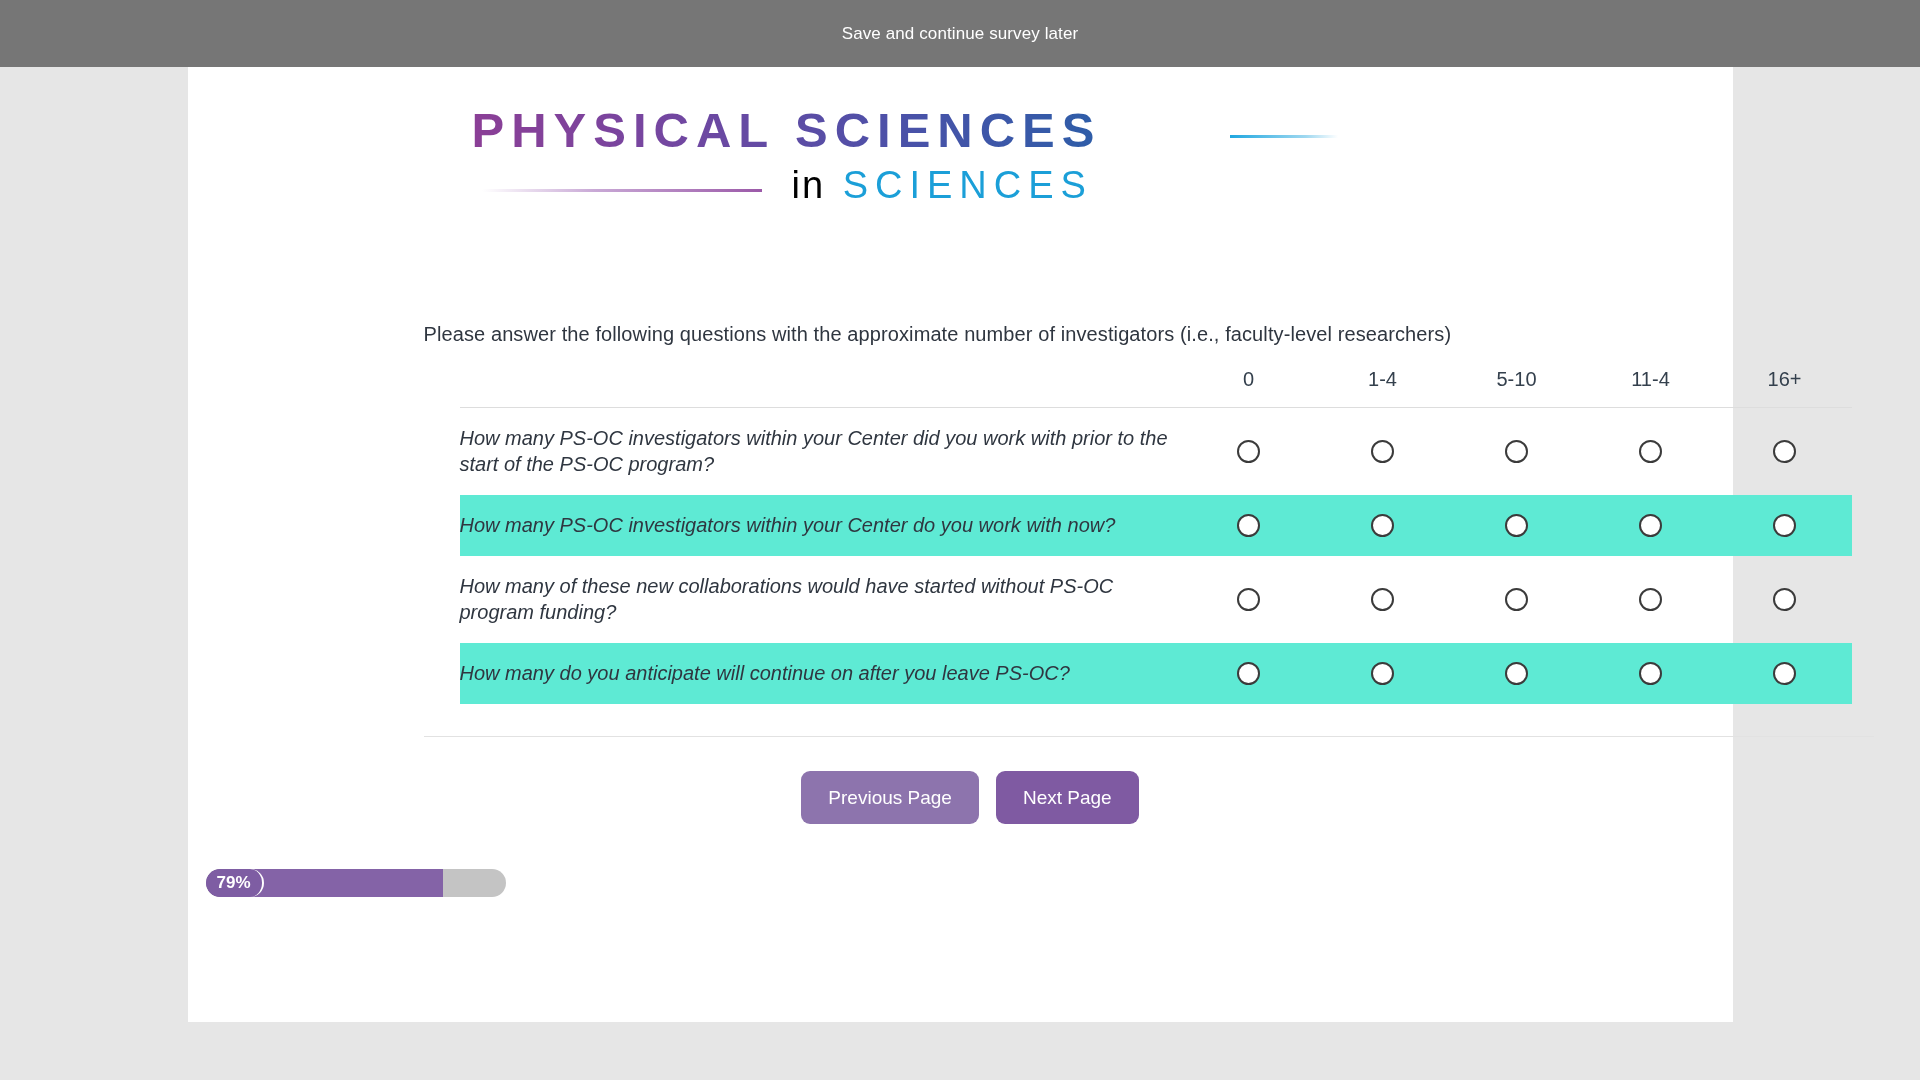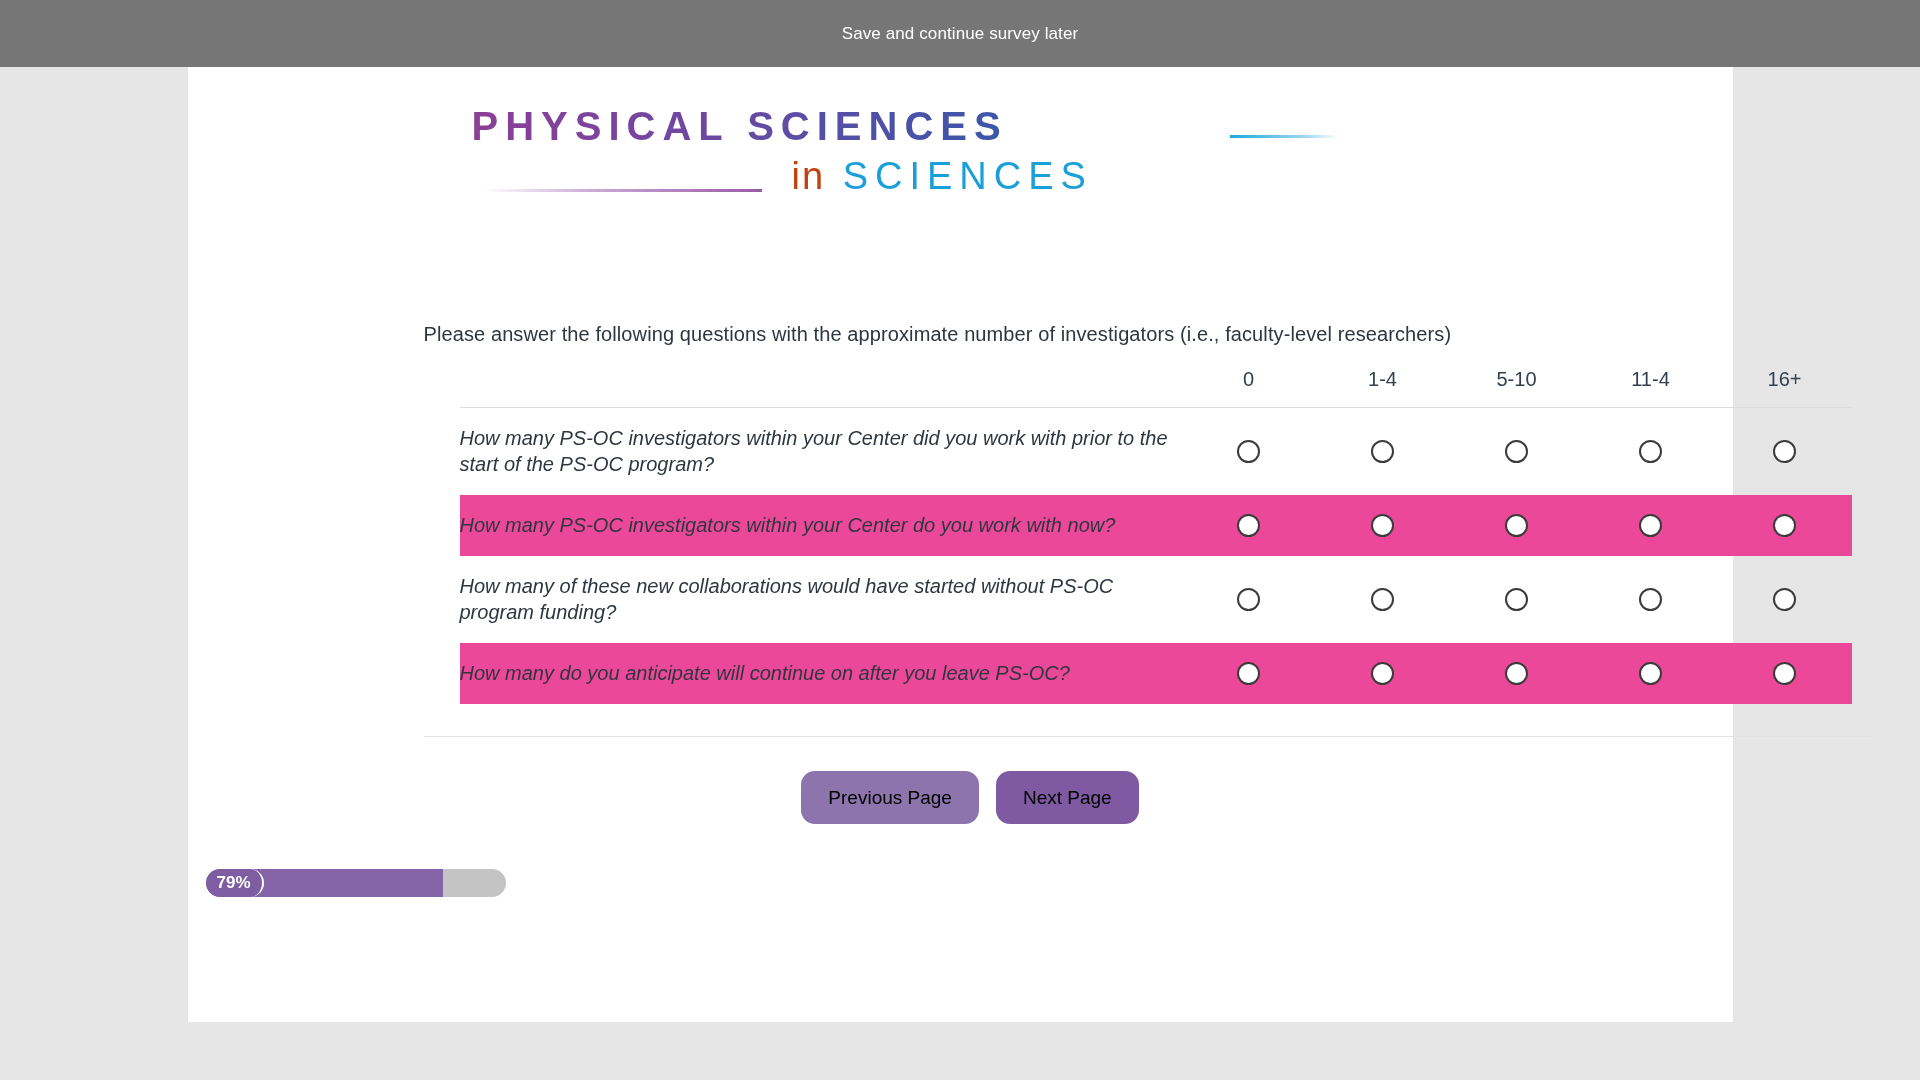--- a/index.html
+++ b/index.html
@@ -49,21 +49,21 @@
     padding: 38px 0 0 0;
     height: 160px;
     box-sizing: border-box;
   }
   .logo {
     margin-left: 284px;
     position: relative;
     width: 820px;
   }
   .logo-line1 {
-    font-size: 40px;
+    font-size: 49px;
     font-weight: bold;
     letter-spacing: 7px;
     background: linear-gradient(90deg, #8b3f96 0%, #7646a0 22%, #4b51a8 52%, #2c5ea8 78%, #2f73ad 100%);
     -webkit-background-clip: text;
     background-clip: text;
     color: transparent;
     -webkit-text-fill-color: transparent;
     line-height: 1.05;
     white-space: nowrap;
   }
@@ -71,21 +71,21 @@
     margin-top: 10px;
     margin-left: 320px;
     font-size: 38px;
     letter-spacing: 7px;
     color: #1b9fd8;
     line-height: 1.05;
     white-space: nowrap;
   }
   .logo-line2 .in {
     font-style: normal;
-    color: #c2410c;
+    color: #000000;
     letter-spacing: 2px;
     margin-top: 15px;
   }
   .logo-rule-cyan {
     position: absolute;
     top: 30px;
     left: 758px;
     width: 108px;
     height: 3px;
     background: linear-gradient(90deg, #1fa7e0 0%, #9fd8f0 70%, #ffffff 100%);
@@ -139,21 +139,21 @@
     border-bottom: 1px solid #dddddd;
   }
   .matrix thead th.qhead {
     border-bottom: 1px solid #dddddd;
   }
   .matrix tbody td {
     padding: 17px 0 18px 0;
     vertical-align: middle;
   }
   .matrix tbody tr.alt {
-    background: #ec4899;
+    background: #5eead4;
   }
   .q-text {
     font-size: 20px;
     color: #2f3640;
     line-height: 1.3;
     padding-left: 14px;
     padding-right: 50px;
     font-style: italic;
   }
   .radio-cell {
@@ -181,22 +181,22 @@
   
   .nav-buttons {
     display: flex;
     justify-content: center;
     gap: 17px;
     margin-top: 34px;
     padding-left: 20px;
   }
   .btn {
     border: none;
-    border-radius: 14px;
-    color: #000000;
+    border-radius: 9px;
+    color: #ffffff;
     font-size: 19px;
     font-family: "Liberation Sans", sans-serif;
     padding: 17px 27px;
     cursor: pointer;
     line-height: 1;
   }
   .btn-prev { background: #8d74ad; }
   .btn-next { background: #7f5aa2; }
 
   

